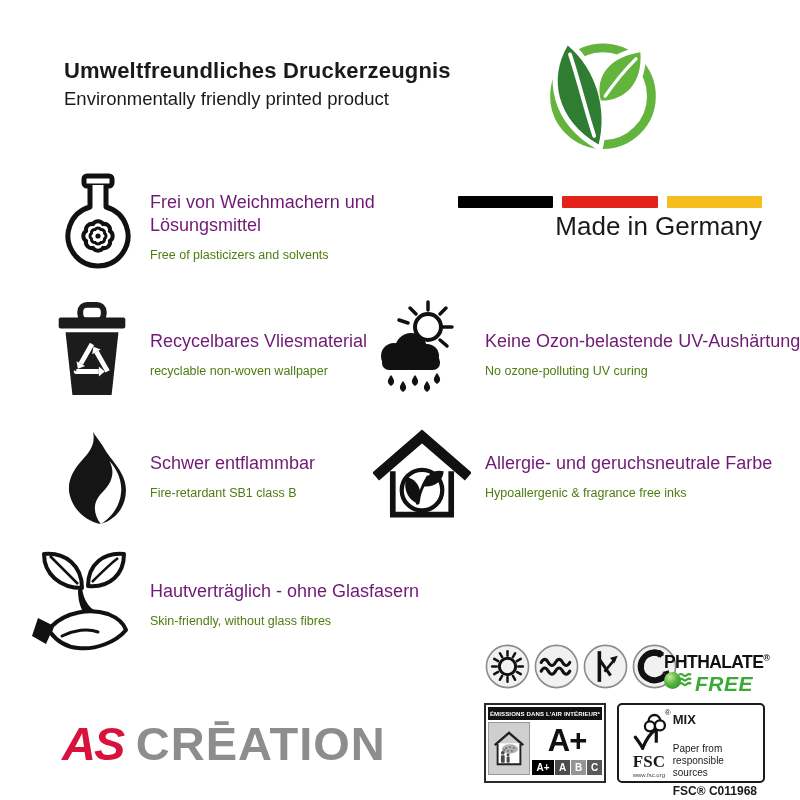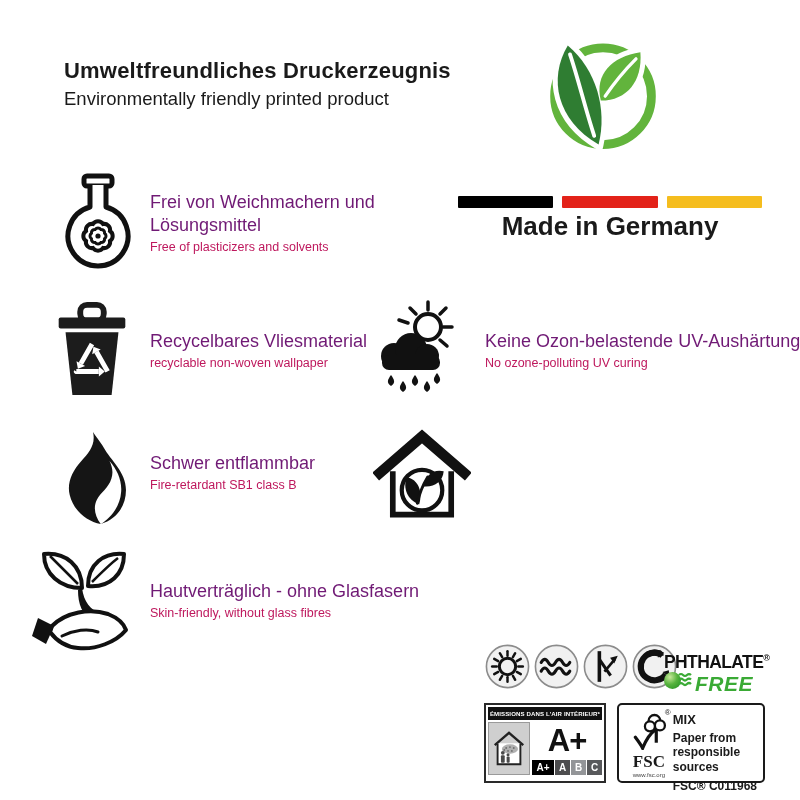--- a/index.html
+++ b/index.html
@@ -7,25 +7,25 @@
         font-family:"Liberation Sans",sans-serif;color:#1a1a1a;}
   .abs{position:absolute;}
 
   
   .title{left:64px;top:58px;font-size:22px;font-weight:bold;letter-spacing:.2px;}
   .subtitle{left:64px;top:88px;font-size:18.5px;font-weight:normal;}
 
   
   .flagbars{left:458px;top:196px;width:304px;display:flex;gap:9px;}
   .flagbars span{flex:1;height:12px;border-radius:1px;}
-  .mig-label{left:458px;top:211px;width:304px;text-align:center;font-size:26px;font-weight:bold;}
+  .mig-label{left:458px;top:211px;width:304px;text-align:right;font-size:26px;font-weight:normal;}
 
   
   .f-title{font-size:18px;line-height:1.27;color:#701a75;}
-  .f-sub{font-size:12.5px;margin-top:3px;color:#be185d;}
+  .f-sub{font-size:12.5px;margin-top:11px;color:#4d7c0f;}
   .nowrap{white-space:nowrap;}
 
   
   .sym-row{left:485px;top:644px;display:flex;gap:4px;align-items:center;}
   .sym-row svg{display:block;}
   .pf{left:664px;top:640px;width:110px;}
   .pf-top{font-size:17.5px;font-weight:bold;letter-spacing:-.6px;color:#111;white-space:nowrap;margin-top:12px;}
   .pf-reg{font-size:9px;vertical-align:super;font-weight:bold;}
   .pf-bottom{display:flex;align-items:flex-start;margin-top:-1px;}
   .pf-ball{width:17px;height:17px;border-radius:50%;
@@ -52,21 +52,21 @@
 
   
   .fsc{left:617px;top:703px;width:148px;height:80px;border:2px solid #1a1a1a;border-radius:5px;
        background:#fff;box-sizing:border-box;display:flex;padding:5px 6px;}
   .fsc-left{width:52px;text-align:center;position:relative;}
   .fsc-reg{position:absolute;right:2px;top:-2px;font-size:8px;}
   .fsc-brand{font-family:"Liberation Serif",serif;font-weight:bold;font-size:17px;margin-top:-2px;}
   .fsc-url{font-size:6px;color:#444;}
   .fsc-right{flex:1;padding-top:2px;}
   .fsc-type{font-size:13px;font-weight:bold;}
-  .fsc-desc{font-size:12px;font-weight:bold;line-height:1.2;margin-top:4px;}
+  .fsc-desc{font-size:10px;font-weight:normal;line-height:1.2;margin-top:16px;}
   .fsc-code{font-size:12px;font-weight:bold;margin-top:5px;white-space:nowrap;}
 
   
   .brand{left:62px;top:716px;white-space:nowrap;}
   .brand-as{font-size:47px;font-weight:bold;font-style:italic;color:#d8123d;letter-spacing:-2px;}
   .brand-cr{font-size:47px;font-weight:bold;color:#8b8d8f;letter-spacing:1px;margin-left:8px;}
 </style>
 </head>
 <body>
 
@@ -165,20 +165,24 @@
 
   <div class="abs" style="left:373px;top:428px;">
     <svg width="98" height="98" viewBox="0 0 104 104">
       <path d="M7 48 L52 9 L97 48" fill="none" stroke="#111" stroke-width="11" stroke-linecap="square"></path>
       <path d="M21 46 L21 92 L83 92 L83 46" fill="#fff" stroke="#111" stroke-width="6"></path>
       <circle cx="52" cy="66" r="21.5" fill="none" stroke="#111" stroke-width="4.5"></circle>
       <path d="M49 81 C37 77 31 64 36 52 C48 55 53 67 49 81 Z" fill="#111"></path>
       <path d="M54 62 C55 50 65 43 75 46 C74 57 65 63 54 62 Z" fill="#111"></path>
       <path d="M47 80 C49 70 52 62 58 52" fill="none" stroke="#111" stroke-width="3" stroke-linecap="round"></path>
     </svg>
+  </div>
+  <div class="abs" style="left:485px;top:452px;">
+    <div class="f-title nowrap">Allergie- und geruchsneutrale Farbe</div>
+    <div class="f-sub nowrap">Hypoallergenic &amp; fragrance free inks</div>
   </div>
 
   <div class="abs" style="left:32px;top:548px;">
     <svg width="112" height="112" viewBox="0 0 112 112">
       <path d="M50 40 C28 40 12 26 12 6 C34 4 50 18 50 40 Z" fill="#fff" stroke="#111" stroke-width="4" stroke-linejoin="round"></path>
       <path d="M46 36 C36 26 26 16 18 8" fill="none" stroke="#111" stroke-width="2.5"></path>
       <path d="M56 38 C56 16 72 4 92 6 C92 26 78 40 56 38 Z" fill="#fff" stroke="#111" stroke-width="4" stroke-linejoin="round"></path>
       <path d="M60 34 C68 26 78 16 86 10" fill="none" stroke="#111" stroke-width="2.5"></path>
       <path d="M50 40 C52 54 58 62 70 66 L62 72 C50 68 46 56 46 42 Z" fill="#111"></path>
       <path d="M20 78 C34 64 58 60 76 66 C86 70 92 76 94 82 C84 94 64 102 46 100 C34 99 24 92 18 84 Z" fill="#fff" stroke="#111" stroke-width="4" stroke-linejoin="round"></path>
@@ -296,14 +300,18 @@
     <div class="fsc-right">
       <div class="fsc-type">MIX</div>
       <div class="fsc-desc">
         <div>Paper from</div>
         <div>responsible sources</div>
       </div>
       <div class="fsc-code">FSC® C011968</div>
     </div>
   </div>
 
+  <div class="abs brand">
+    <span class="brand-as">AS</span>
+    <span class="brand-cr">CRĒATION</span>
+  </div>
 
 </div>
 
 </body></html>

